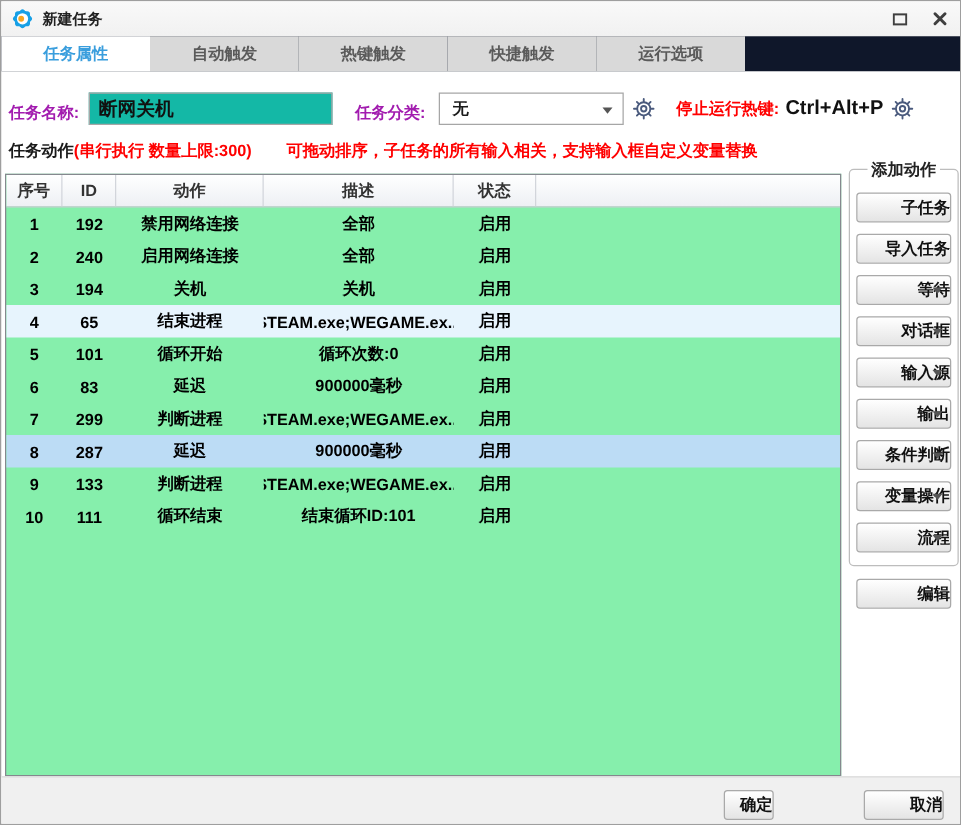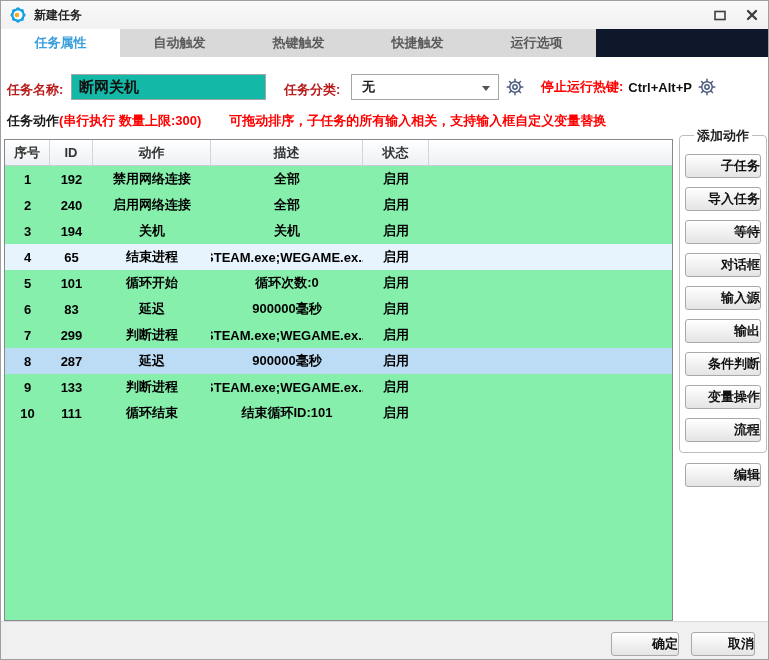--- a/index.html
+++ b/index.html
@@ -17,38 +17,38 @@
   .winbtn{ position:absolute; top:2px; width:24px; height:24px; display:flex;
     align-items:center; justify-content:center; cursor:pointer; }
   .winbtn.max{ right:36px; } .winbtn.close{ right:4px; }
   
   .tabstrip{ position:absolute; left:0; top:28px; right:0; height:28px;
     background:#0f172a; display:flex; }
   .tab{ width:119px; height:28px; display:flex; align-items:center; justify-content:center;
     font-size:13px; background:#d9d9d9; color:#5a5a5a; cursor:pointer; }
   .tab.active{ background:#ffffff; color:#3a9edd; }
   
-  .flabel{ position:absolute; font-size:13px; color:#b91c1c; top:80px; }
+  .flabel{ position:absolute; font-size:13px; color:#a21caf; top:80px; }
   .lbl-name{ left:6px; }
   .lbl-cat{ left:283px; }
   .txt-input{ position:absolute; left:70px; top:73px; width:195px; height:26px;
     border:1px solid #a6a6a6; font-size:15px; font-weight:600; padding-left:7px;
     font-family:inherit; color:#111; background:#14b8a6; }
   .select{ position:absolute; left:350px; top:73px; width:148px; height:26px;
     border:1px solid #a6a6a6; background:#fff; display:flex; align-items:center;
     font-size:13px; cursor:pointer; }
   .select .sel-text{ margin-left:10px; }
   .caret{ width:0; height:0; border-left:4px solid transparent;
     border-right:4px solid transparent; border-top:5px solid #555; }
   .select .caret{ position:absolute; right:8px; top:11px; }
   .gear1{ position:absolute; left:504px; top:76px; cursor:pointer; }
   .hotkey-zone{ position:absolute; left:540px; top:73px; height:26px;
     display:flex; align-items:center; gap:5px; }
   .hk-label{ font-size:13px; color:#ff0000; }
-  .hk-value{ font-size:13px; color:#111; }
+  .hk-value{ font-size:16px; color:#111; }
   .gear-btn{ cursor:pointer; display:inline-flex; }
   
   .hint-row{ position:absolute; left:6px; top:111px; font-size:13px; white-space:nowrap; }
   .hint-black{ color:#1a1a1a; }
   .hint-red{ color:#ff0000; }
   .hint-gap{ display:inline-block; width:28px; }
   
   .table{ position:absolute; left:3px; top:138px; width:669px; height:482px;
     border:1px solid #85888e; background:#86efac; overflow:hidden; }
   .thead{ display:grid; grid-template-columns:45px 43px 118px 152px 66px auto;
@@ -74,21 +74,21 @@
     border:1px solid #a9a9a9; border-radius:3px; font-size:13px; font-weight:600;
     color:#111; font-family:inherit; cursor:pointer; position:relative;
     display:flex; align-items:center; justify-content:flex-end; }
   .side-btn{ width:76px; }
   .side-btn .caret{ position:absolute; right:6px; top:9px; }
   .edit-list{ position:absolute; left:684px; top:462px; display:flex;
     flex-direction:row; gap:9px; }
   
   .footer{ position:absolute; left:0; right:0; bottom:0; height:38px;
     background:#f0f0f0; border-top:1px solid #dadada; }
-  .btn-ok{ position:absolute; left:578px; top:631px; width:68px;margin-left:32px; }
+  .btn-ok{ position:absolute; left:578px; top:631px; width:40px; }
   .btn-cancel{ position:absolute; left:690px; top:631px; width:64px; }
 </style>
 </head>
 <body>
 
 <div class="window">
 
   <div class="titlebar">
     <svg class="app-icon" viewBox="0 0 24 24">
       <g fill="#17a0e6">

